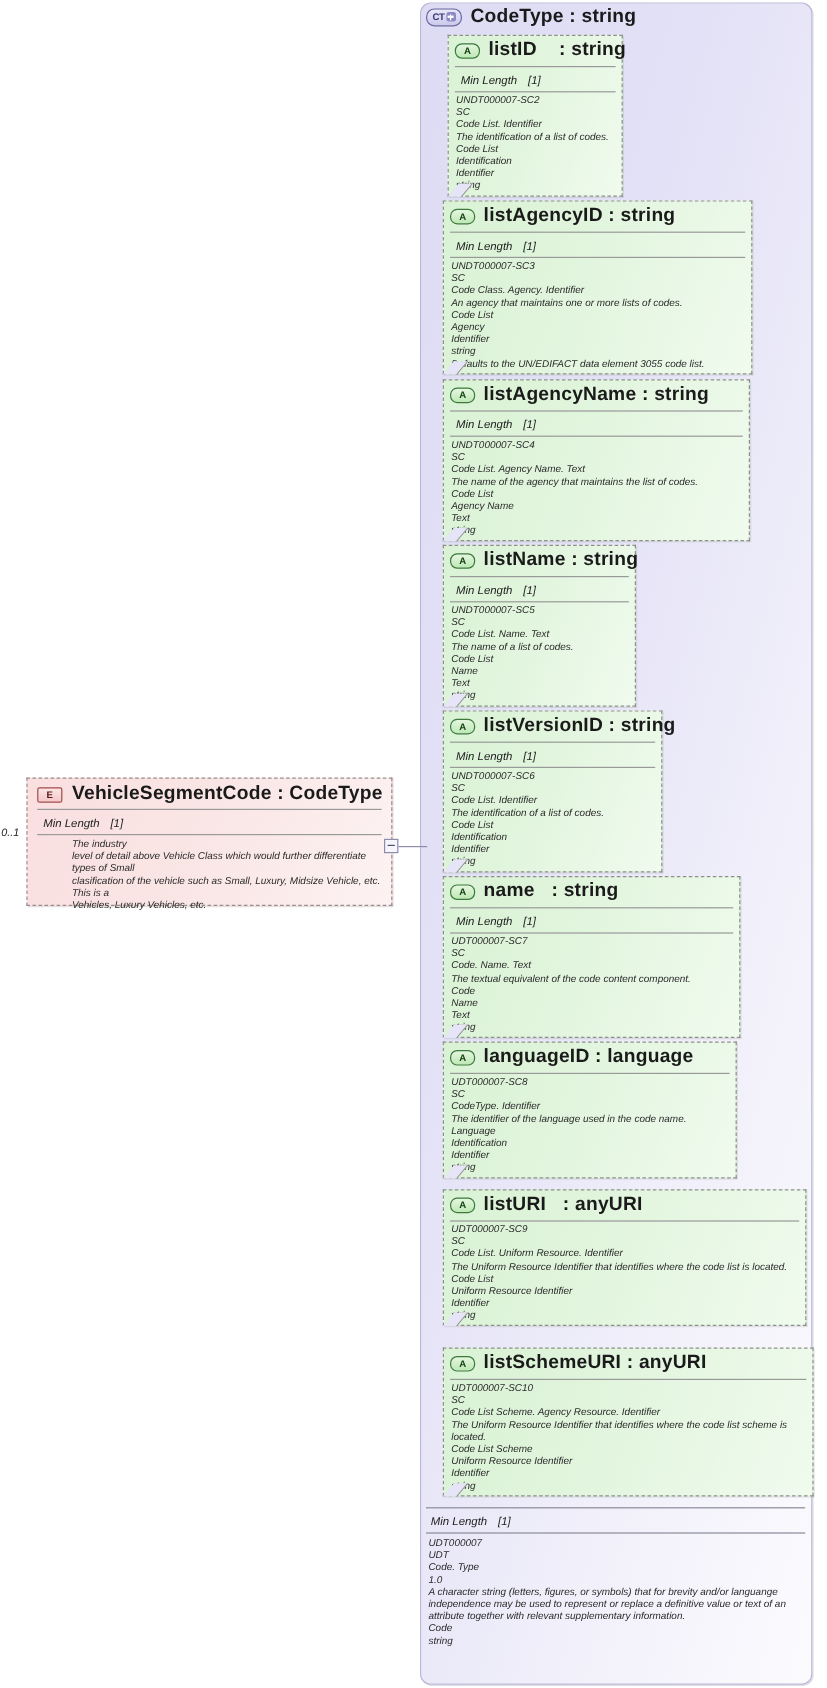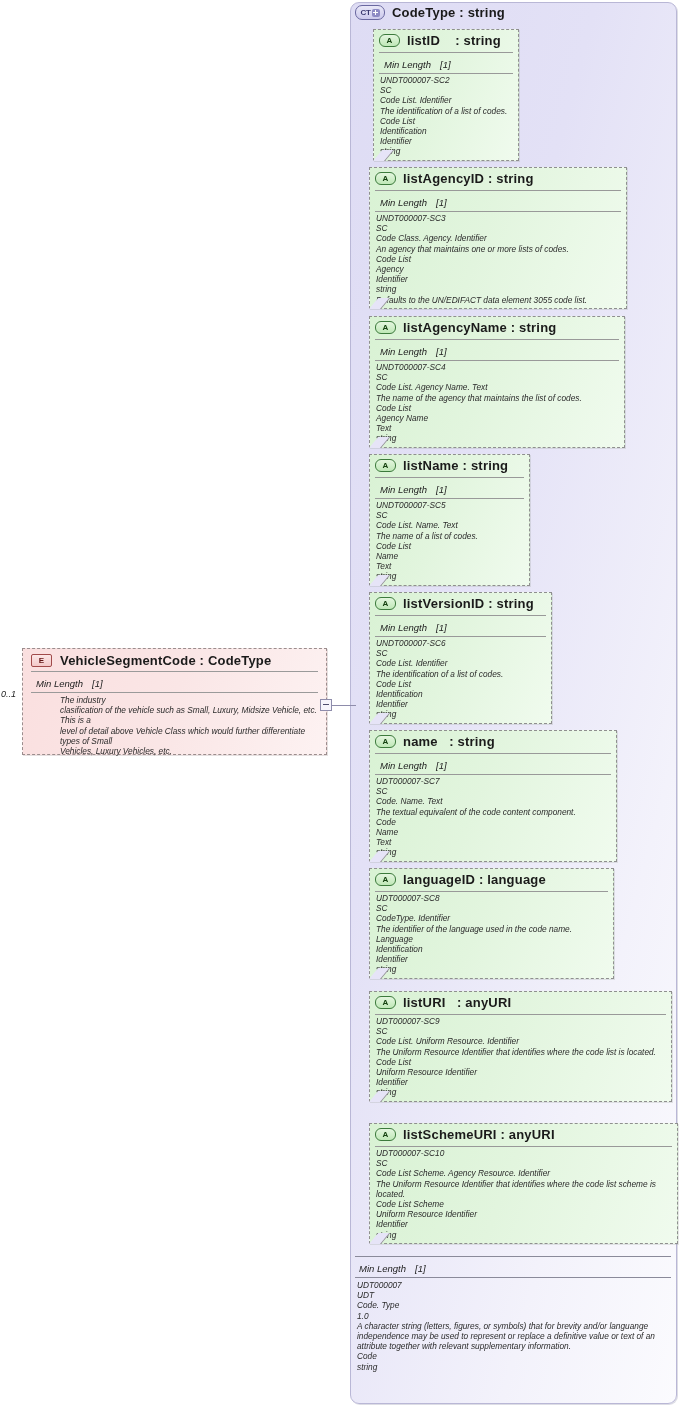--- a/index.html
+++ b/index.html
@@ -10,21 +10,21 @@
   body {
     width: 689px;
     height: 1407px;
     position: relative;
     font-family: "Liberation Sans", sans-serif;
     overflow: hidden;
   }
 
   
   .hdr-text {
-    font-size: 13px;
+    font-size: 16px;
     font-weight: bold;
     color: #1a1a1a;
     letter-spacing: .2px;
     white-space: pre;
     text-align: center;
   }
   .facet-row {
     font-size: 9.5px;
     font-style: italic;
     color: #222;
@@ -467,20 +467,20 @@
     <div class="e-badge">
       <span>E</span>
     </div>
     <span class="hdr-text">VehicleSegmentCode : CodeType</span>
   </div>
   <div class="eb-facet">
     <span class="facet-row">Min Length</span><span class="facet-row card" style="margin-left:9px">[1]</span>
   </div>
   <div class="eb-doc" id="element-doc">
       <div class="doc-line">The industry</div>
+      <div class="doc-line">level of detail above Vehicle Class which would further differentiate types of Small</div>
       <div class="doc-line">clasification of the vehicle such as Small, Luxury, Midsize Vehicle, etc. This is a</div>
-      <div class="doc-line">level of detail above Vehicle Class which would further differentiate types of Small</div>
       <div class="doc-line">Vehicles, Luxury Vehicles, etc.</div>
     </div>
 </div>
 
 <div id="collapse-toggle"></div>
 <div id="link-line-b"></div>
 
 </body></html>

